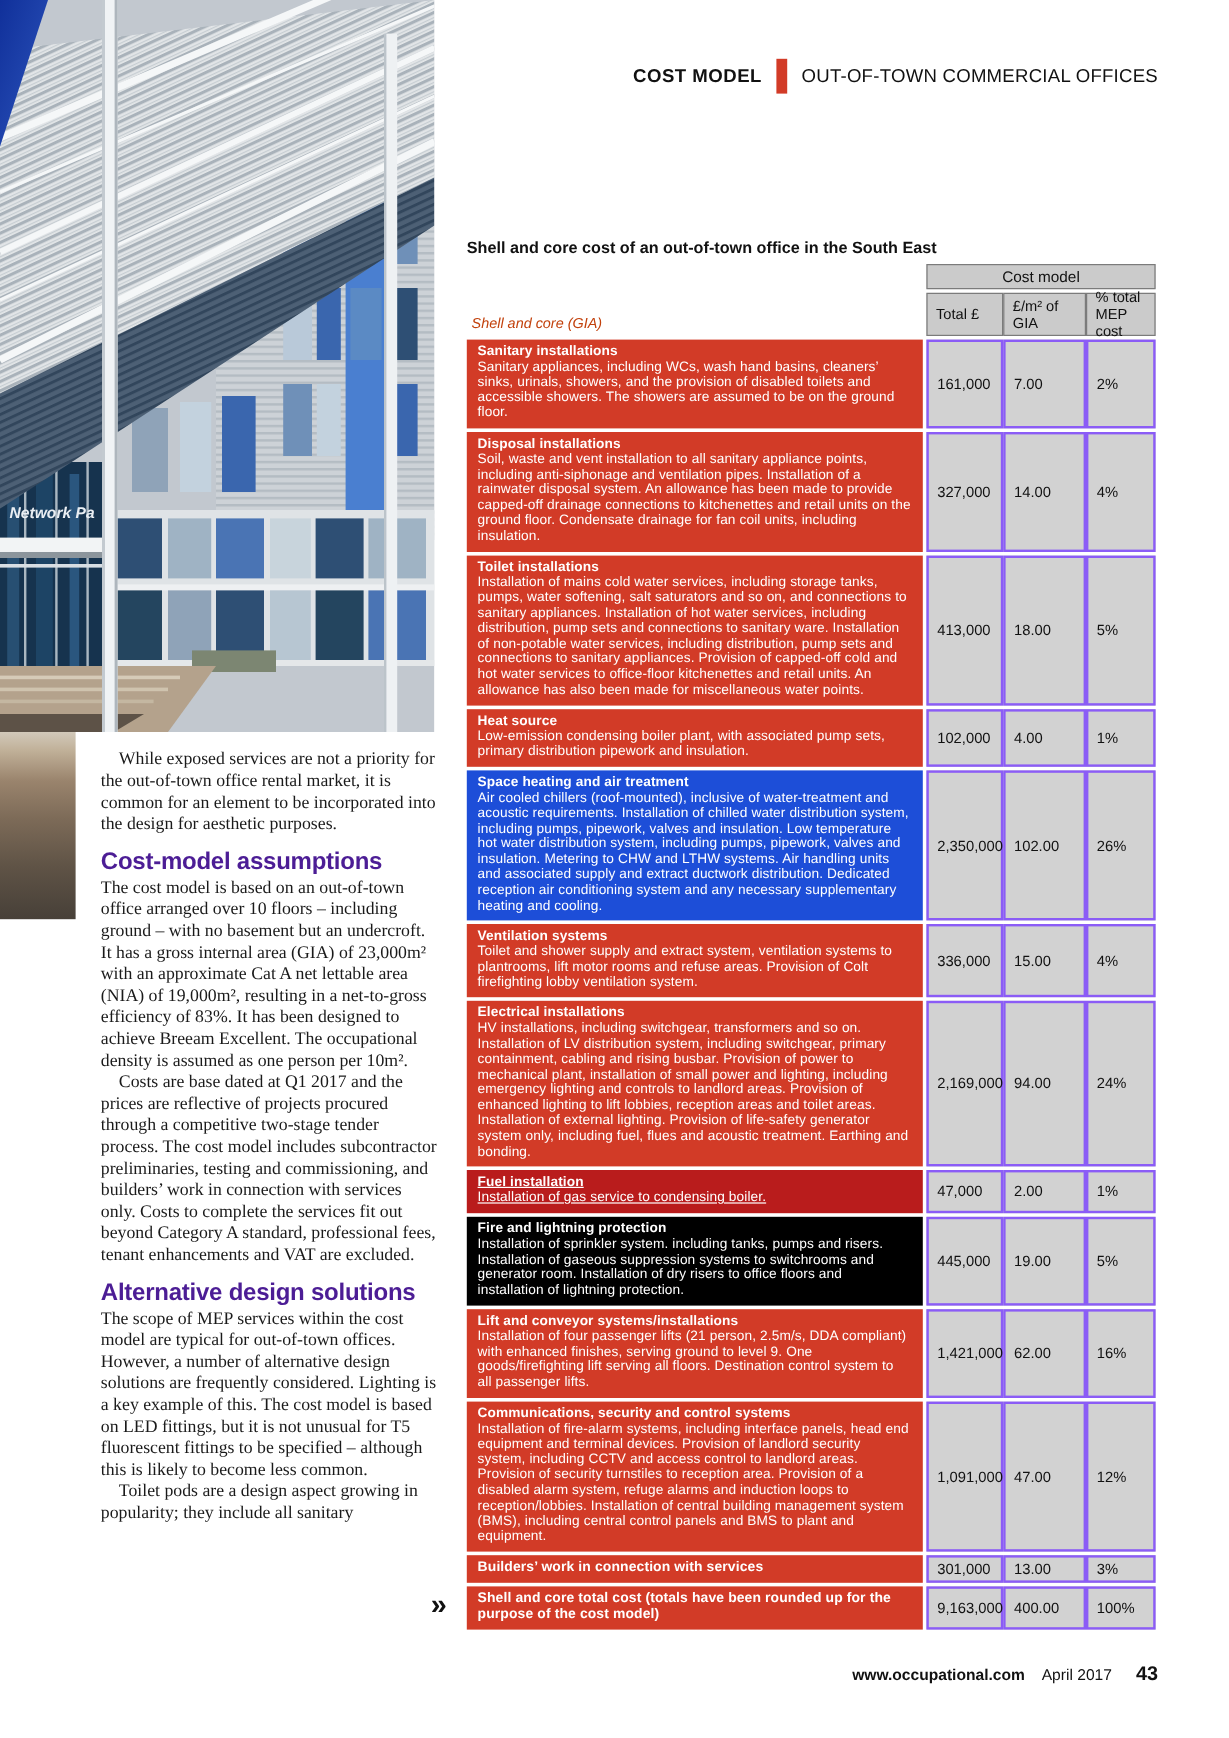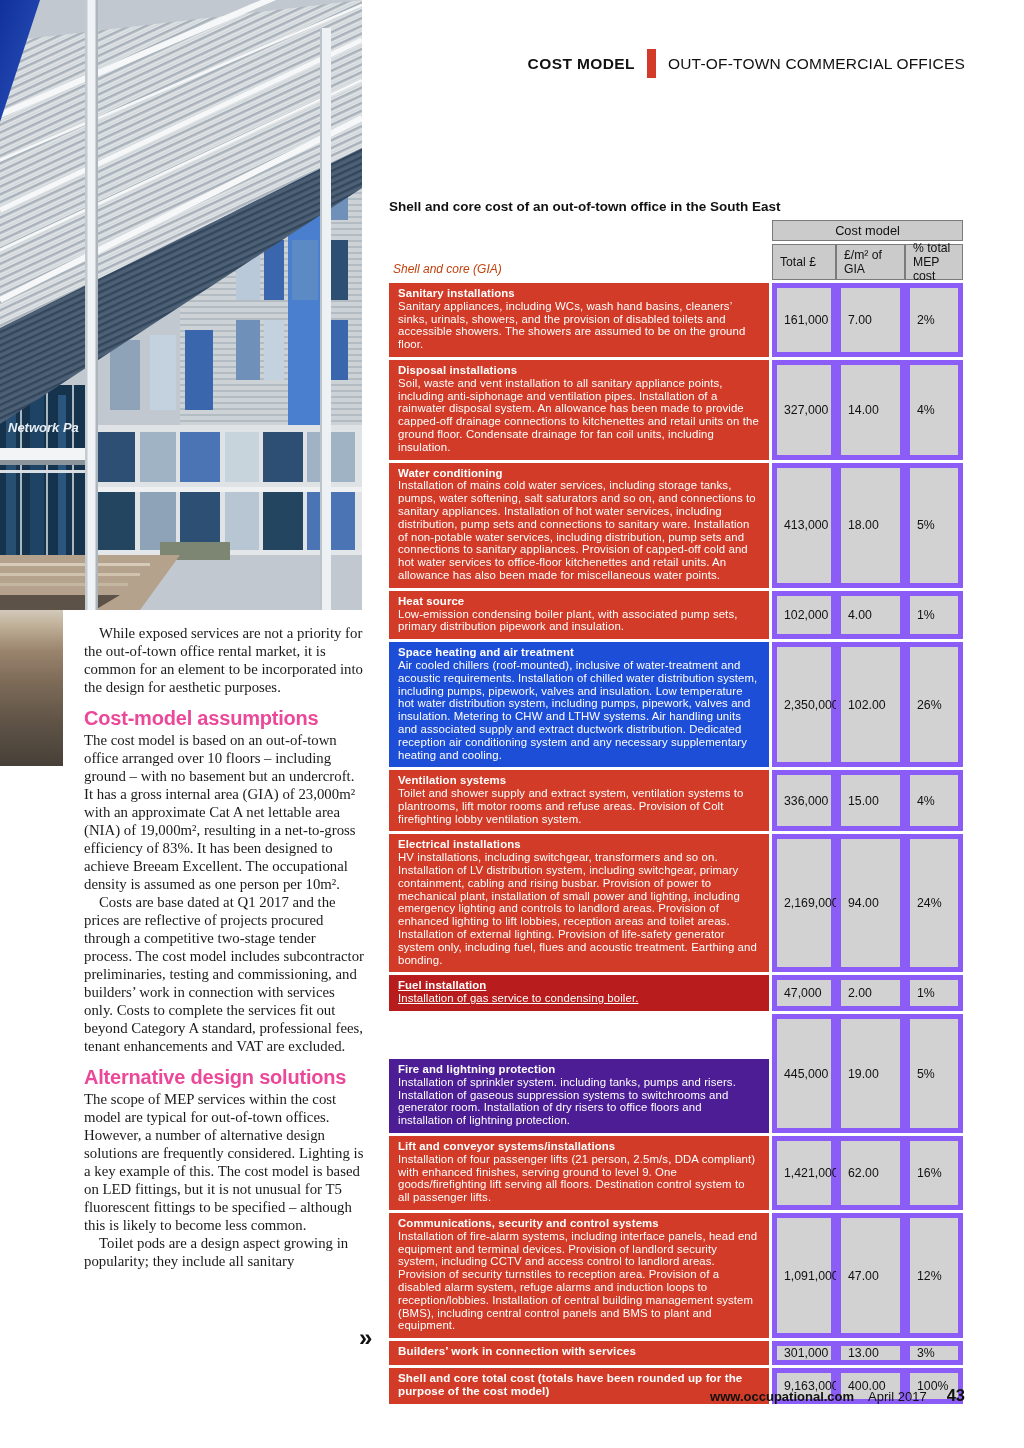--- a/index.html
+++ b/index.html
@@ -21,21 +21,21 @@
   
   .article{
     position:absolute;left:84px;top:624px;width:281px;
     font-family:"Liberation Serif",serif;font-size:14.8px;line-height:18px;color:#1a1a1a;
     text-align:left;
   }
   .article p{margin:0;}
   .article p.indent{text-indent:15px;}
   .article h2{
     font-family:"Liberation Sans",sans-serif;font-size:20px;font-weight:bold;
-    color:#ec4899;margin:13px 0 4px 0;letter-spacing:-.2px;
+    color:#4c1d95;margin:13px 0 4px 0;letter-spacing:-.2px;
   }
   .cont-mark{
     position:absolute;left:359px;top:1324px;font-size:24px;font-weight:bold;
     color:#111;font-family:"Liberation Sans",sans-serif;
   }
   
   .table-title{position:absolute;left:389px;top:199px;font-size:13.5px;font-weight:bold;}
   .cost-table{
     position:absolute;left:389px;top:220px;width:574px;
     display:grid;grid-template-columns:383px 64px 69px 58px;row-gap:3px;
@@ -52,21 +52,21 @@
   .col-head{
     background:#cbcbcb;border:1px solid #7b7b7b;height:36px;box-sizing:border-box;
     display:flex;align-items:center;padding-left:7px;font-size:12.2px;line-height:1.15;
   }
   .cell-desc{
     color:#fff;margin-right:3px;padding:4px 10px 6px 9px;
     font-size:11.4px;line-height:12.8px;letter-spacing:.1px;
   }
   .cell-desc .row-name{font-weight:bold;}
   .cell-val{
-    background:#d2d2d2;border:5px solid #8b5cf6;box-sizing:border-box;
+    background:#d2d2d2;border:2px solid #8b5cf6;box-sizing:border-box;
     display:flex;align-items:center;padding-left:7px;font-size:12.3px;color:#111;
   }
   .row-bold .cell-desc{font-weight:bold;font-size:11.6px;}
   .row-bold .cell-val{font-weight:normal;}
   .cell-desc .row-name{display:block;}
   
   .footer{position:absolute;top:1386px;right:59px;display:flex;align-items:baseline;}
   .footer-url{font-weight:bold;font-size:13px;}
   .footer-issue{font-size:13px;margin-left:14px;}
   .footer-page{font-weight:bold;font-size:16.5px;margin-left:20px;}
@@ -205,21 +205,21 @@
 
   <div class="cell-desc" style="background:#d23b27;">
     <span class="row-name">Disposal installations</span>
     <span>Soil, waste and vent installation to all sanitary appliance points, including anti-siphonage and ventilation pipes. Installation of a rainwater disposal system. An allowance has been made to provide capped-off drainage connections to kitchenettes and retail units on the ground floor. Condensate drainage for fan coil units, including insulation.</span>
   </div>
   <div class="cell-val">327,000</div>
   <div class="cell-val">14.00</div>
   <div class="cell-val">4%</div>
 
   <div class="cell-desc" style="background:#d23b27;">
-    <span class="row-name">Water conditioning</span>
+    <span class="row-name">Toilet installations</span>
     <span>Installation of mains cold water services, including storage tanks, pumps, water softening, salt saturators and so on, and connections to sanitary appliances. Installation of hot water services, including distribution, pump sets and connections to sanitary ware. Installation of non-potable water services, including distribution, pump sets and connections to sanitary appliances. Provision of capped-off cold and hot water services to office-floor kitchenettes and retail units. An allowance has also been made for miscellaneous water points.</span>
   </div>
   <div class="cell-val">413,000</div>
   <div class="cell-val">18.00</div>
   <div class="cell-val">5%</div>
 
   <div class="cell-desc" style="background:#d23b27;">
     <span class="row-name">Heat source</span>
     <span>Low-emission condensing boiler plant, with associated pump sets, primary distribution pipework and insulation.</span>
   </div>
@@ -252,21 +252,21 @@
   <div class="cell-val">24%</div>
 
   <div class="cell-desc" style="background:#b91c1c;text-decoration:underline;">
     <span class="row-name">Fuel installation</span>
     <span>Installation of gas service to condensing boiler.</span>
   </div>
   <div class="cell-val">47,000</div>
   <div class="cell-val">2.00</div>
   <div class="cell-val">1%</div>
 
-  <div class="cell-desc" style="background:#4c1d95;margin-top:45px;">
+  <div class="cell-desc" style="background:#000000;">
     <span class="row-name">Fire and lightning protection</span>
     <span>Installation of sprinkler system. including tanks, pumps and risers. Installation of gaseous suppression systems to switchrooms and generator room. Installation of dry risers to office floors and installation of lightning protection.</span>
   </div>
   <div class="cell-val">445,000</div>
   <div class="cell-val">19.00</div>
   <div class="cell-val">5%</div>
 
   <div class="cell-desc" style="background:#d23b27;">
     <span class="row-name">Lift and conveyor systems/installations</span>
     <span>Installation of four passenger lifts (21 person, 2.5m/s, DDA compliant) with enhanced finishes, serving ground to level 9. One goods/firefighting lift serving all floors. Destination control system to all passenger lifts.</span>

